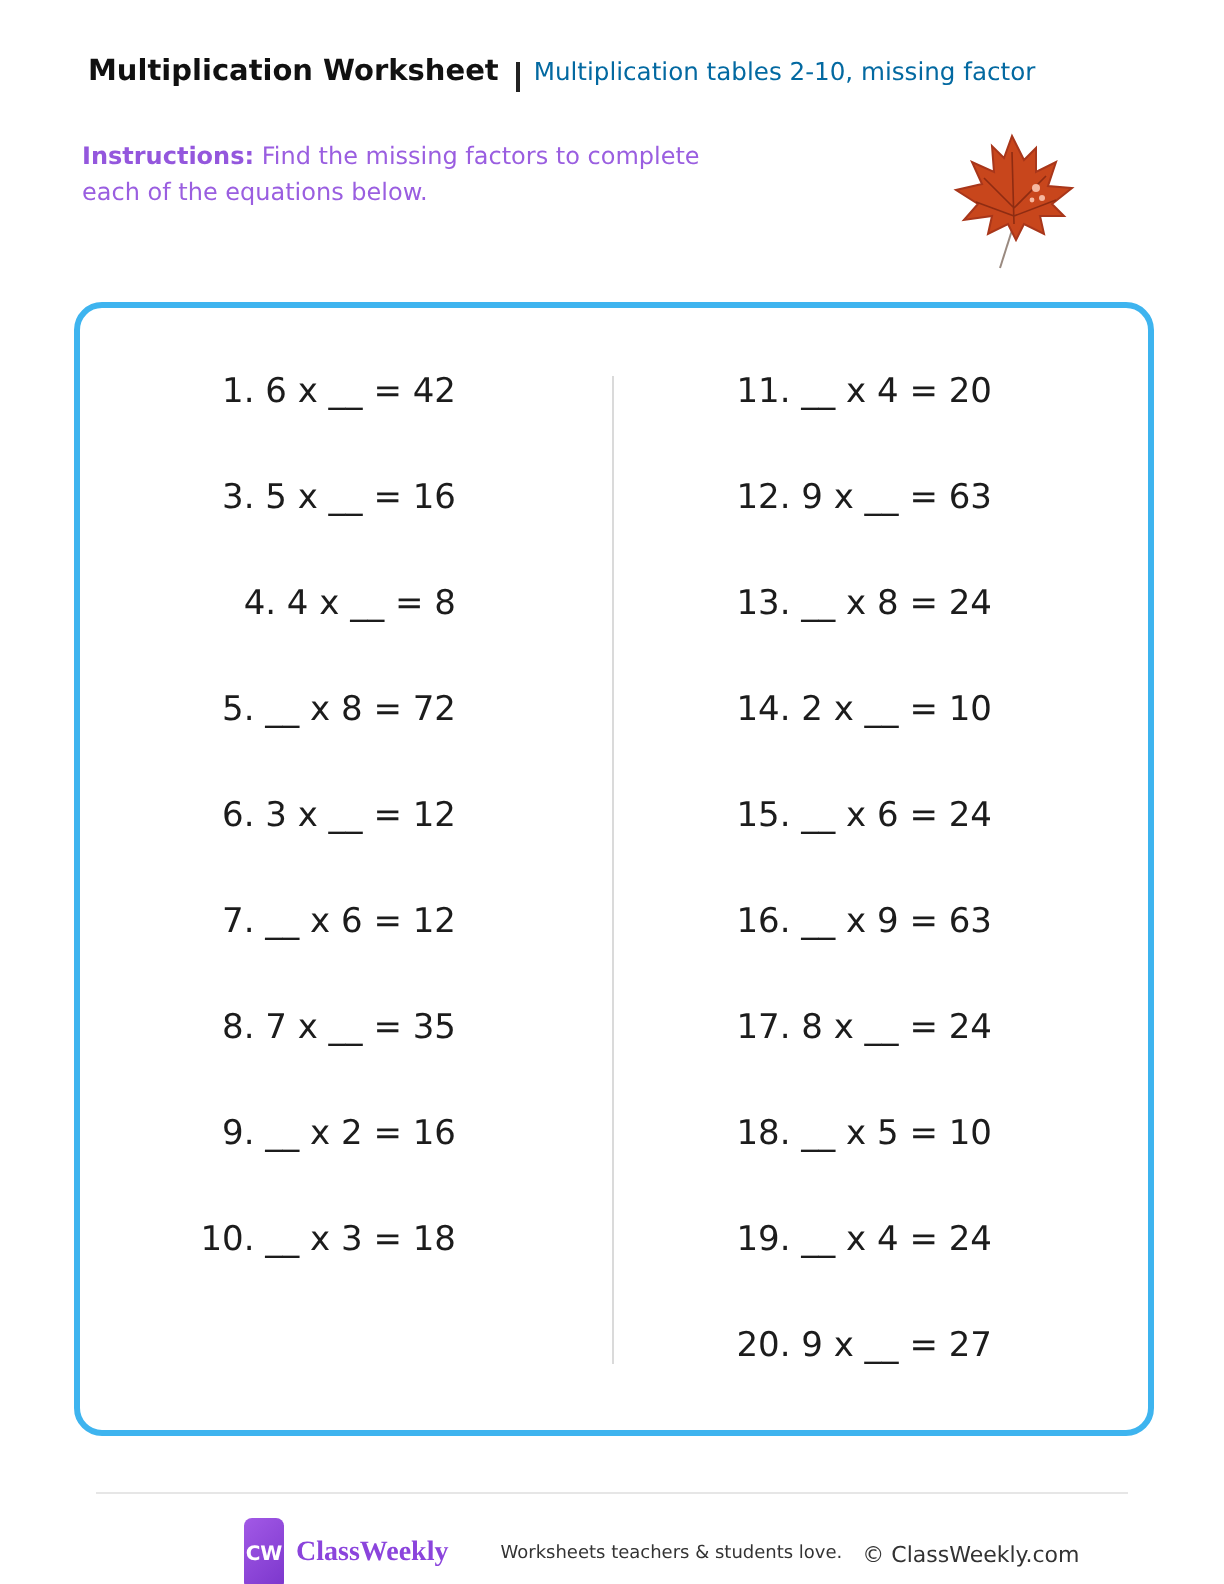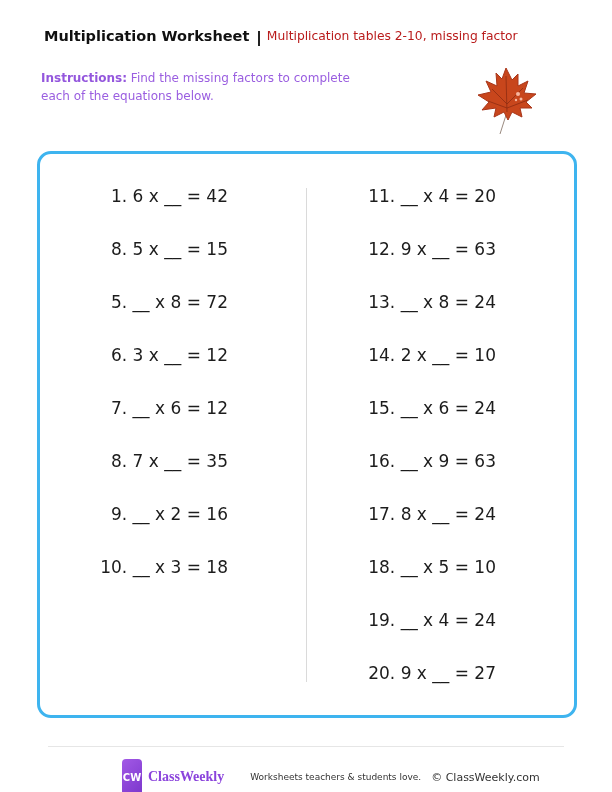--- a/index.html
+++ b/index.html
@@ -1,20 +1,20 @@
 <!DOCTYPE html>
 <html><head>
 <meta charset="utf-8">
 <style>
   html, body { margin: 0; padding: 0; background: #ffffff; }
   body { width: 612px; height: 792px; position: relative; overflow: hidden; font-family: "DejaVu Sans", sans-serif; color: #1a1a1a; }
   .header { position: absolute; left: 44px; top: 28px; display: flex; align-items: center; white-space: nowrap; }
   .title { font-family: "DejaVu Sans", sans-serif; font-weight: bold; font-size: 14.5px; color: #111; }
   .sep { display: inline-block; width: 1.5px; height: 15px; background: #222; margin: 0 7px 0 9px; transform: translateY(2px); }
-  .subtitle { font-size: 12.3px; color: #b91c1c; }
+  .subtitle { font-size: 12.3px; color: #0369a1; }
   .instructions { position: absolute; left: 41px; top: 69px; width: 340px; font-size: 12px; line-height: 18px; color: #9a5ee0; }
   .instructions b { font-weight: bold; color: #9457dd; }
   .leaf { position: absolute; left: 466px; top: 64px; width: 80px; height: 76px; }
   .box { position: absolute; left: 37px; top: 151px; width: 534px; height: 561px; border: 3px solid #3eb4ef; border-radius: 14px; }
   .divider { position: absolute; left: 306px; top: 188px; width: 1px; height: 494px; background: #dadada; }
   .col { position: absolute; top: 182px; }
   .col.left { right: 384px; }
   .col.right { right: 116px; }
   .eq { height: 53px; font-family: "DejaVu Sans", sans-serif; font-size: 17px; color: #1c1c1c; text-align: right; white-space: pre; line-height: 28px; }
   .footer-line { position: absolute; left: 48px; top: 746px; width: 516px; height: 1px; background: #e6e6e6; }
@@ -46,21 +46,22 @@
     <circle cx="55" cy="35" r="1.5" fill="#f6b8a0"></circle>
     <circle cx="50" cy="36" r="1.2" fill="#f6b8a0"></circle>
   </svg>
 </div>
 
 <div class="box"></div>
 <div class="divider"></div>
 
 <div class="col left">
   <div class="eq">1. 6 x __ = 42</div>
-  <div class="eq">8. 5 x __ = 15</div>
+  <div class="eq">3. 5 x __ = 16</div>
+  <div class="eq">4. 4 x __ = 8</div>
   <div class="eq">5. __ x 8 = 72</div>
   <div class="eq">6. 3 x __ = 12</div>
   <div class="eq">7. __ x 6 = 12</div>
   <div class="eq">8. 7 x __ = 35</div>
   <div class="eq">9. __ x 2 = 16</div>
   <div class="eq">10. __ x 3 = 18</div>
 </div>
 
 <div class="col right">
   <div class="eq">11. __ x 4 = 20</div>

